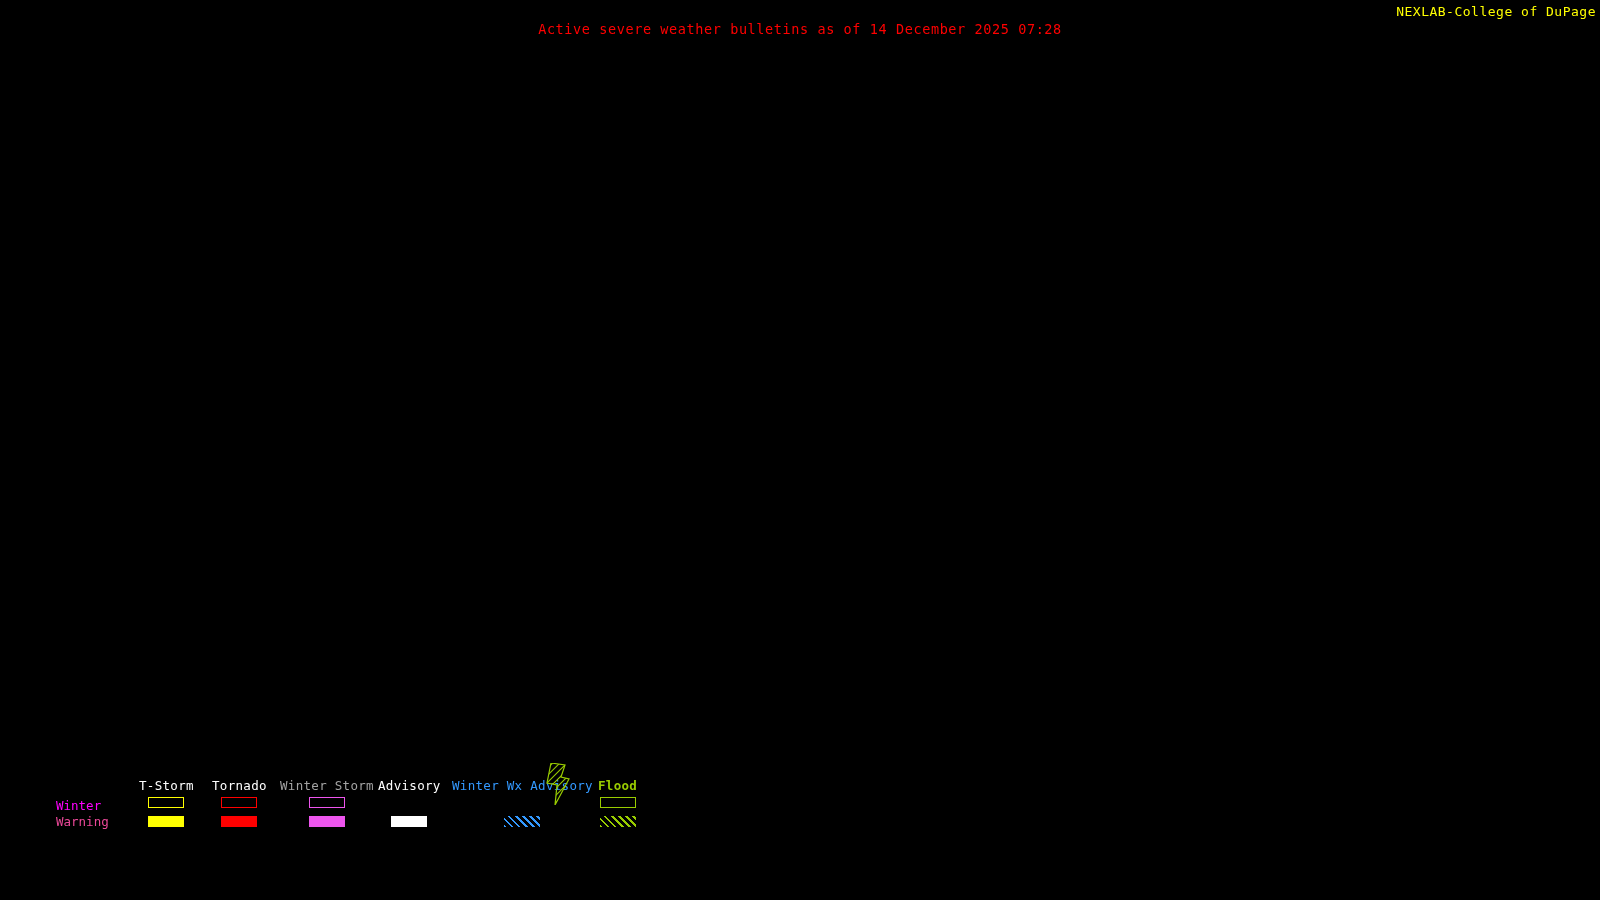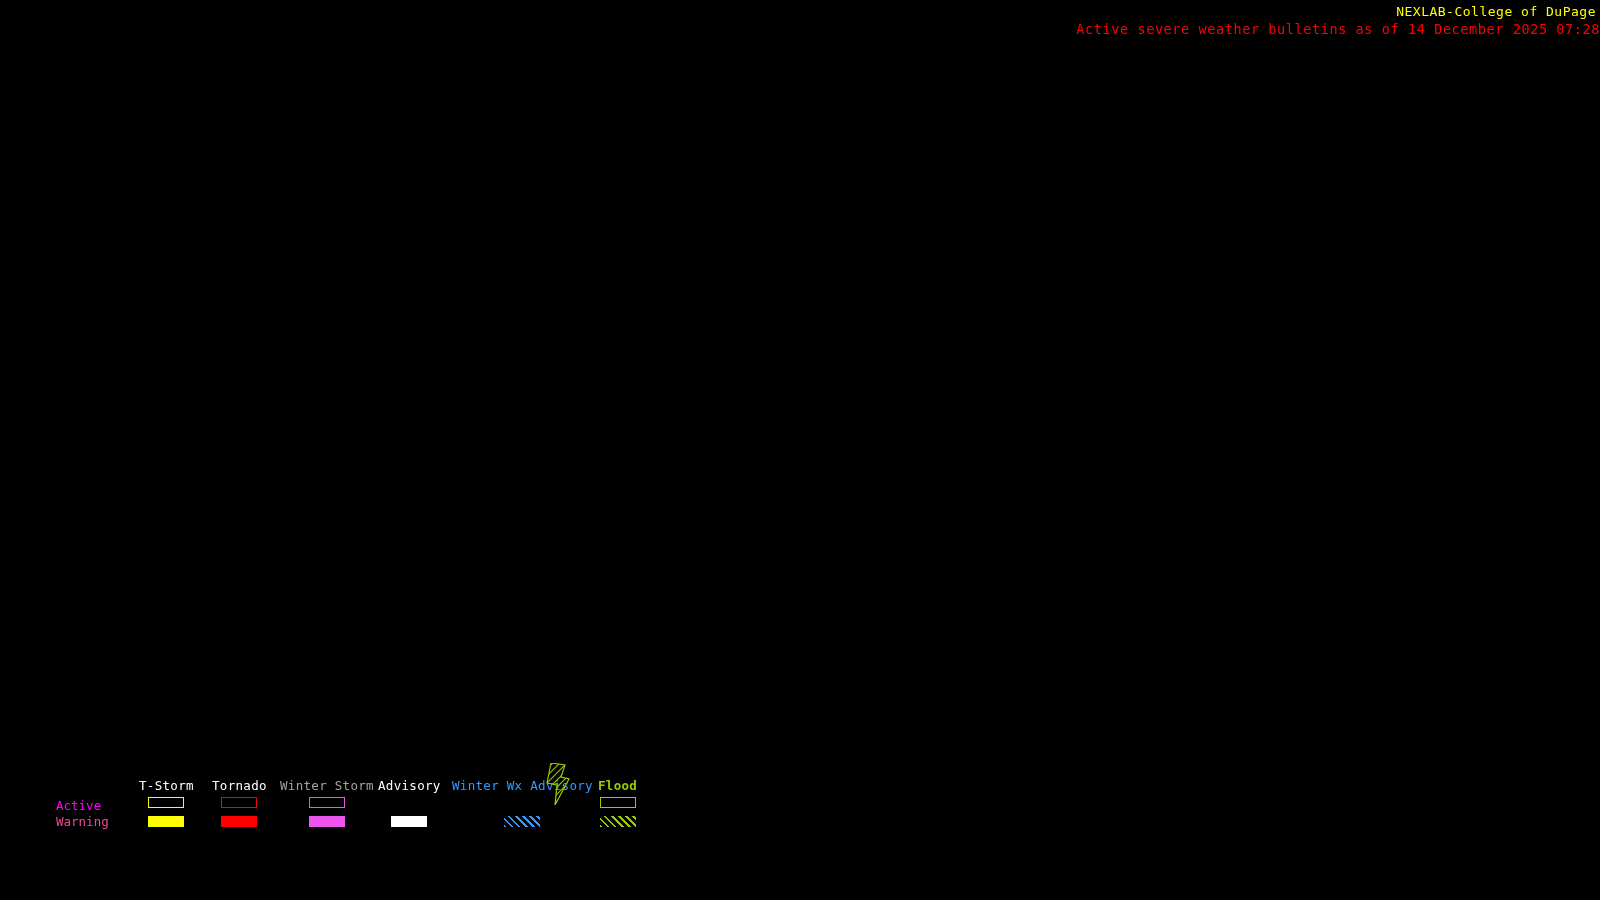--- a/index.html
+++ b/index.html
@@ -18,21 +18,21 @@
     position: relative;
     width: 1600px;
     height: 900px;
     background: #000000;
   }
   .title {
     position: absolute;
     top: 21px;
     left: 0;
     width: 1600px;
-    text-align: right;
+    text-align: center;
     color: #ff0000;
     font-size: 13.5px;
     letter-spacing: 0.6px;
     white-space: nowrap;
   }
   .branding {
     position: absolute;
     top: 4px;
     right: 4px;
     color: #ffff00;
@@ -116,21 +116,21 @@
 <div id="root">
 
   <div class="title">Active severe weather bulletins as of 14 December 2025 07:28</div>
   <div class="branding">NEXLAB-College of DuPage</div>
 
   <div class="map-area"></div>
 
   <div class="legend">
 
     <div class="legend-rowlabels">
-      <span class="watch-lbl">Active</span>
+      <span class="watch-lbl">Winter</span>
       <span class="warn-lbl">Warning</span>
     </div>
 
     <div class="legend-col" style="left:127px;">
       <span class="cat-label" style="color:#ffffff;">T-Storm</span>
       <div class="swatch watch" style="border:1px solid #ffff00;"></div>
       <div class="swatch-gap"></div>
       <div class="swatch warn" style="background:#ffff00;"></div>
     </div>
 

